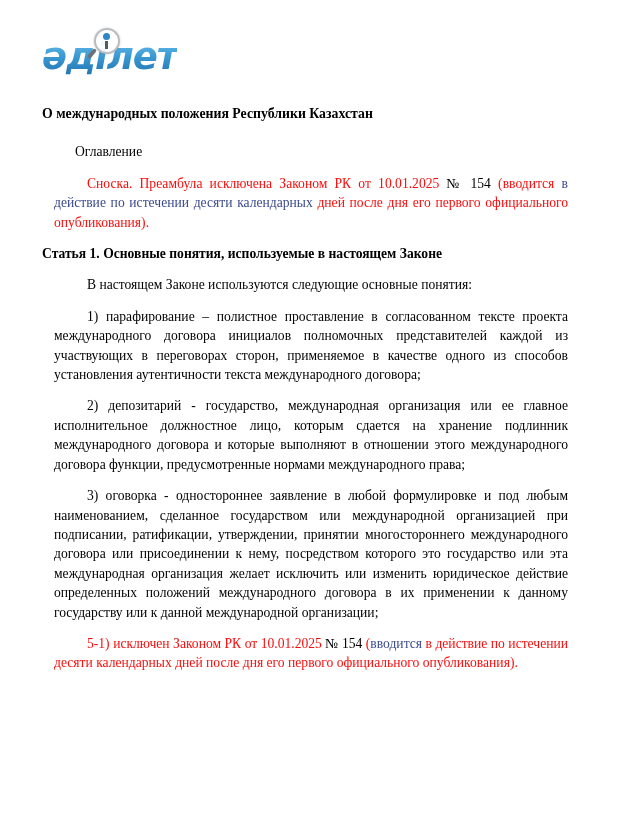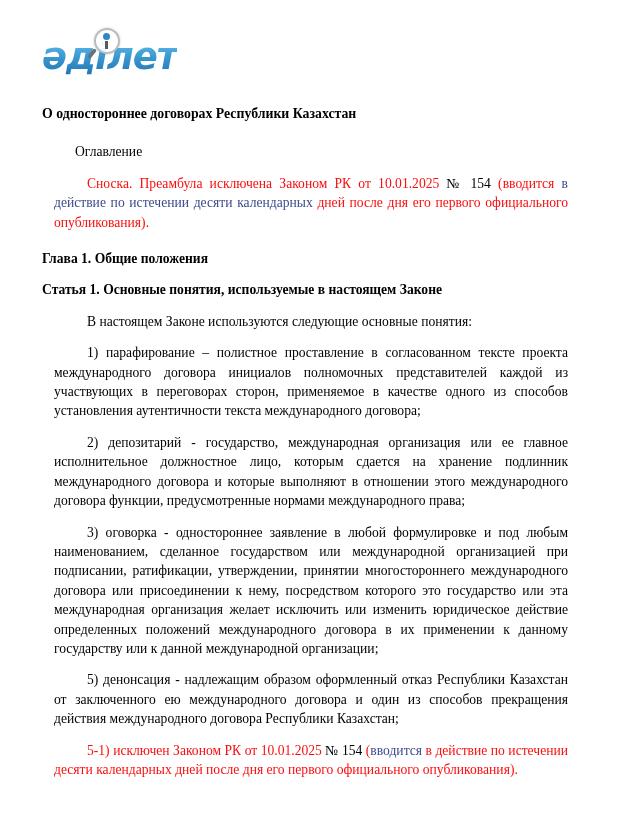--- a/index.html
+++ b/index.html
@@ -89,41 +89,39 @@
   <div class="logo">
     <span class="logo-text"><span>әд</span><span>і</span><span>лет</span></span>
     <span class="magnifier">
       <span class="lens-dot"></span>
       <span class="lens-stem"></span>
       <span class="handle"></span>
     </span>
   </div>
 
   
-  <p class="doc-title">О одностороннее договорах Республики Казахстан</p>
+  <p class="doc-title">О международных положения Республики Казахстан</p>
 
   
   <p class="toc">Оглавление</p>
 
   
   <p class="footnote"><span style="color: rgb(251, 13, 13);">Сноска. Преамбула исключена Законом РК от 10.01.2025 </span><span style="color: rgb(0, 0, 0);">№ 154</span><span style="color: rgb(251, 13, 13);"> (вводится </span><span style="color: rgb(59, 74, 140);">в действие по истечении десяти календарных</span><span style="color: rgb(251, 13, 13);"> дней после дня его первого официального опубликования).</span></p>
 
   
-  <p class="chapter">Глава 1. Общие положения</p>
 
   
   <p class="article">Статья 1. Основные понятия, используемые в настоящем Законе</p>
 
   
   <p class="intro">В настоящем Законе используются следующие основные понятия:</p>
 
   
   <div>
       <p class="para">1) парафирование – полистное проставление в согласованном тексте проекта международного договора инициалов полномочных представителей каждой из участвующих в переговорах сторон, применяемое в качестве одного из способов установления аутентичности текста международного договора;</p>
       <p class="para">2) депозитарий - государство, международная организация или ее главное исполнительное должностное лицо, которым сдается на хранение подлинник международного договора и которые выполняют в отношении этого международного договора функции, предусмотренные нормами международного права;</p>
       <p class="para">3) оговорка - одностороннее заявление в любой формулировке и под любым наименованием, сделанное государством или международной организацией при подписании, ратификации, утверждении, принятии многостороннего международного договора или присоединении к нему, посредством которого это государство или эта международная организация желает исключить или изменить юридическое действие определенных положений международного договора в их применении к данному государству или к данной международной организации;</p>
-      <p class="para">5) денонсация - надлежащим образом оформленный отказ Республики Казахстан от заключенного ею международного договора и один из способов прекращения действия международного договора Республики Казахстан;</p>
     </div>
 
   
   <p class="footnote"><span style="color: rgb(251, 13, 13);">5-1) исключен Законом РК от 10.01.2025 </span><span style="color: rgb(0, 0, 0);">№ 154</span><span style="color: rgb(251, 13, 13);"> (</span><span style="color: rgb(59, 74, 140);">вводится</span><span style="color: rgb(251, 13, 13);"> в действие по истечении десяти календарных дней после дня его первого официального опубликования).</span></p>
 
 </div>
 
 </body></html>

